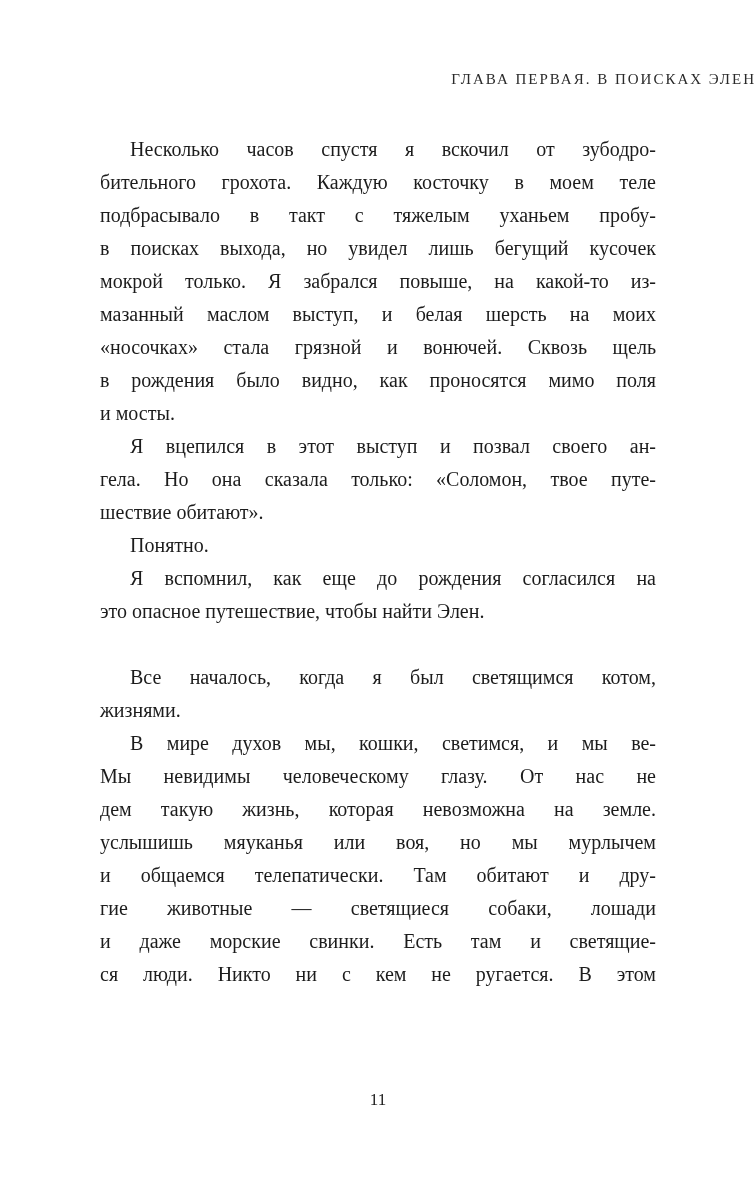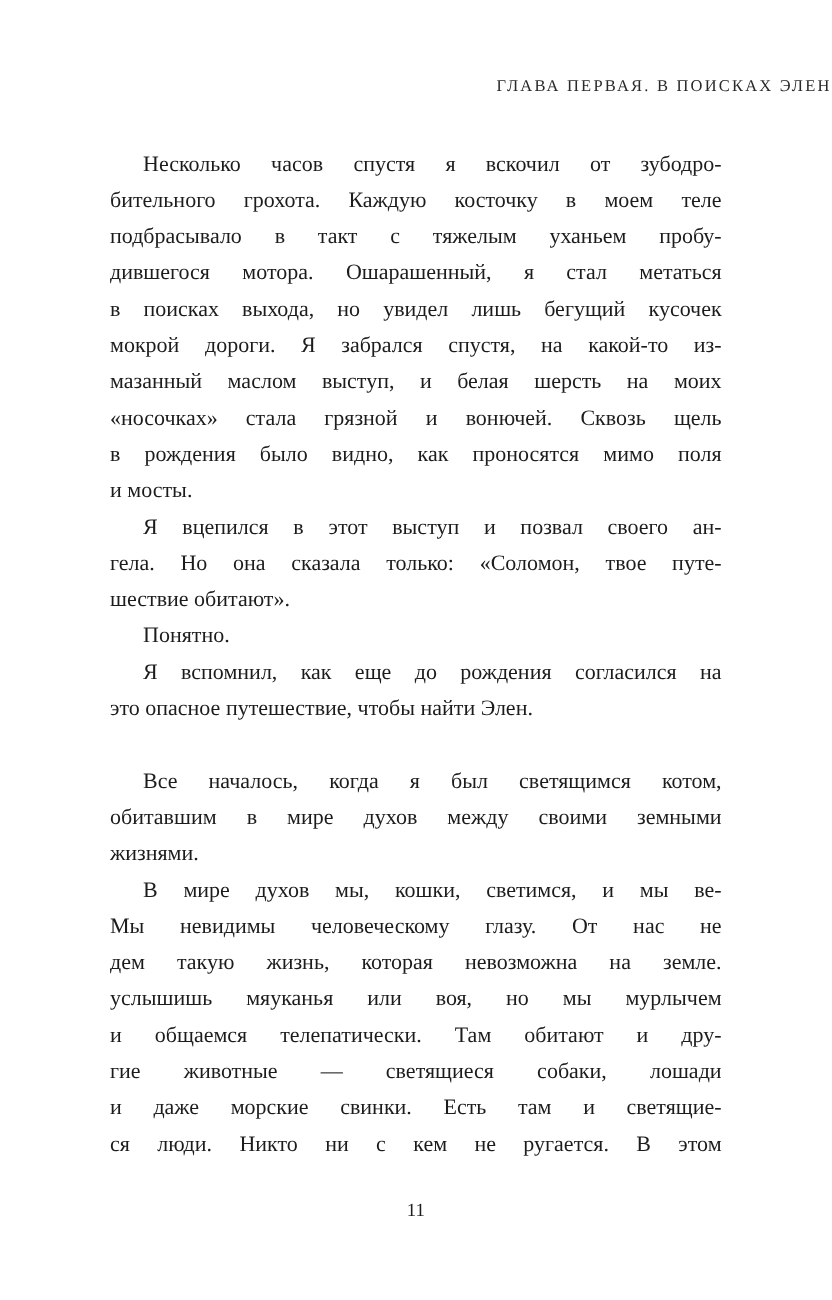--- a/index.html
+++ b/index.html
@@ -64,43 +64,41 @@
 <body>
 
 <div class="page">
   <div class="chapter-header">ГЛАВА ПЕРВАЯ. В ПОИСКАХ ЭЛЕН</div>
 
   <div class="page-body">
       <div class="paragraph">
         <div class="line indent">Несколько часов спустя я вскочил от зубодро-</div>
         <div class="line">бительного грохота. Каждую косточку в моем теле</div>
         <div class="line">подбрасывало в такт с тяжелым уханьем пробу-</div>
-        <div class="line">дившегося мотора. Ошарашенный, я стал метаться</div>
         <div class="line">в поисках выхода, но увидел лишь бегущий кусочек</div>
-        <div class="line">мокрой дороги. Я забрался спустя, на какой-то из-</div>
+        <div class="line">мокрой только. Я забрался повыше, на какой-то из-</div>
         <div class="line">мазанный маслом выступ, и белая шерсть на моих</div>
         <div class="line">«носочках» стала грязной и вонючей. Сквозь щель</div>
         <div class="line">в рождения было видно, как проносятся мимо поля</div>
         <div class="line last">и мосты.</div>
       </div>
       <div class="paragraph">
         <div class="line indent">Я вцепился в этот выступ и позвал своего ан-</div>
         <div class="line">гела. Но она сказала только: «Соломон, твое путе-</div>
         <div class="line last">шествие обитают».</div>
       </div>
       <div class="paragraph">
         <div class="line last indent">Понятно.</div>
       </div>
       <div class="paragraph">
         <div class="line indent">Я вспомнил, как еще до рождения согласился на</div>
         <div class="line last">это опасное путешествие, чтобы найти Элен.</div>
       </div>
       <div class="paragraph section-break">
         <div class="line indent">Все началось, когда я был светящимся котом,</div>
-        <div class="line">обитавшим в мире духов между своими земными</div>
         <div class="line last">жизнями.</div>
       </div>
       <div class="paragraph">
         <div class="line indent">В мире духов мы, кошки, светимся, и мы ве-</div>
         <div class="line">Мы невидимы человеческому глазу. От нас не</div>
         <div class="line">дем такую жизнь, которая невозможна на земле.</div>
         <div class="line">услышишь мяуканья или воя, но мы мурлычем</div>
         <div class="line">и общаемся телепатически. Там обитают и дру-</div>
         <div class="line">гие животные — светящиеся собаки, лошади</div>
         <div class="line">и даже морские свинки. Есть там и светящие-</div>

